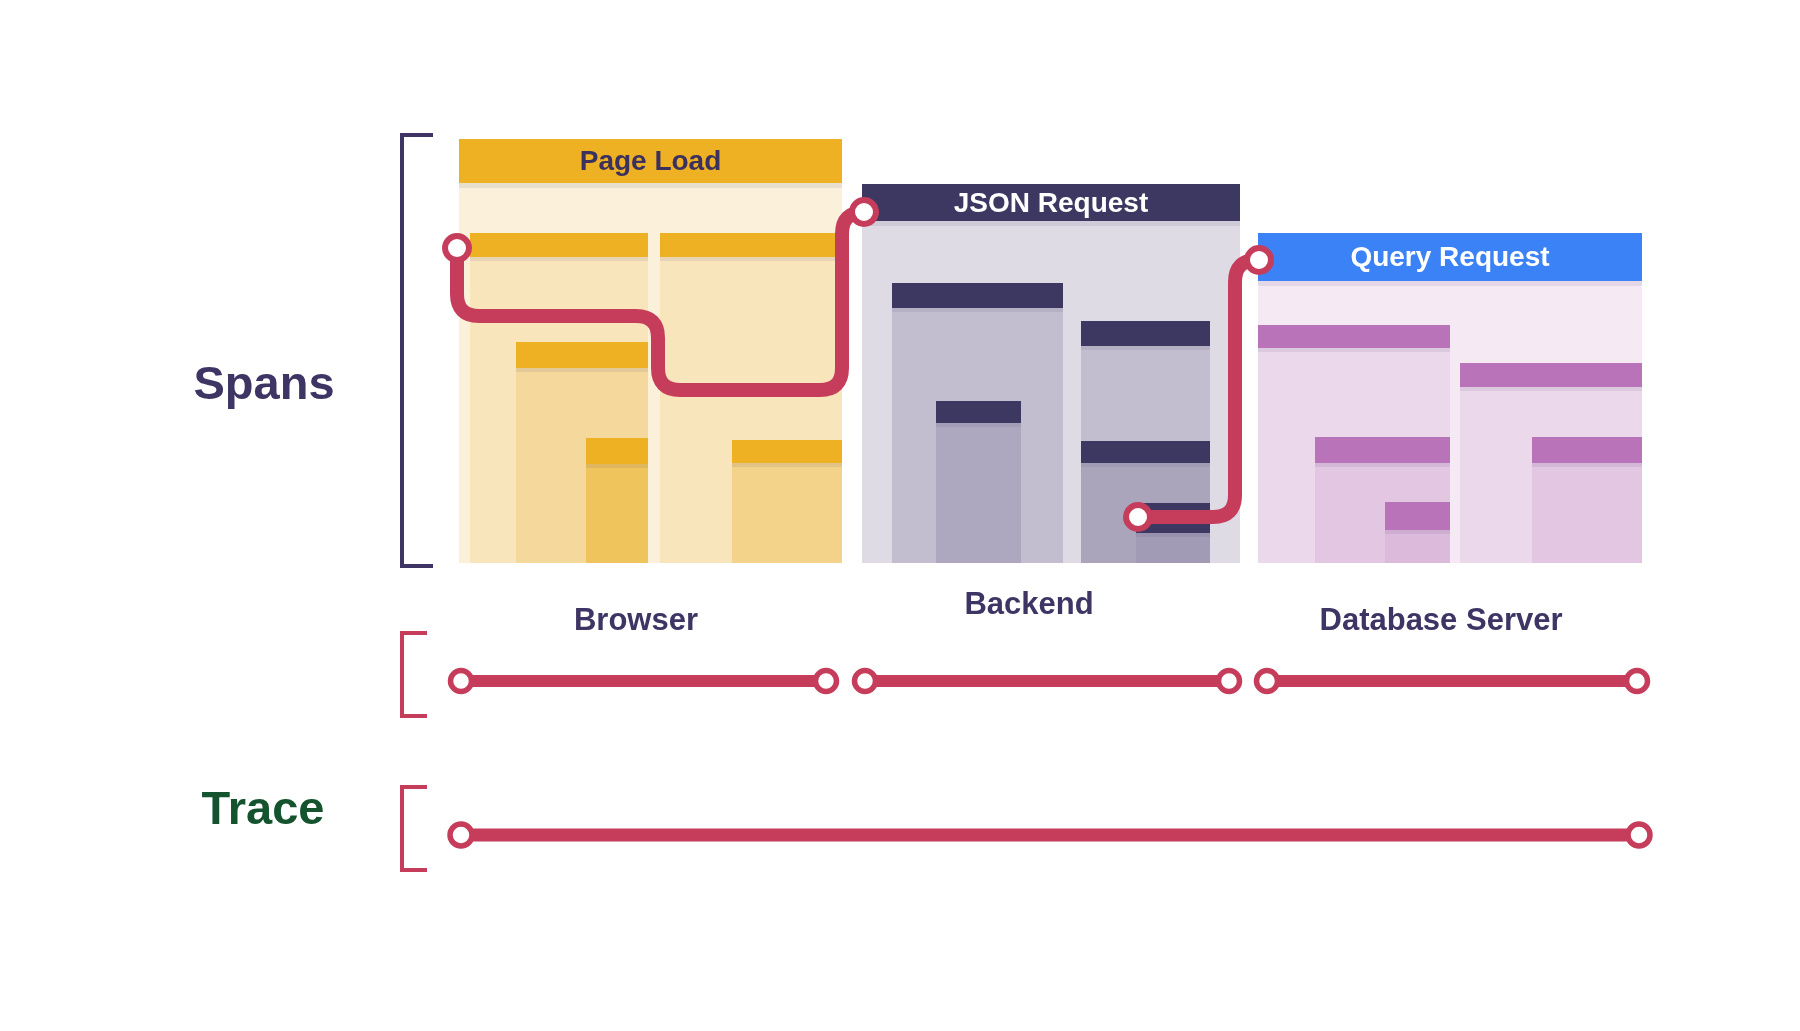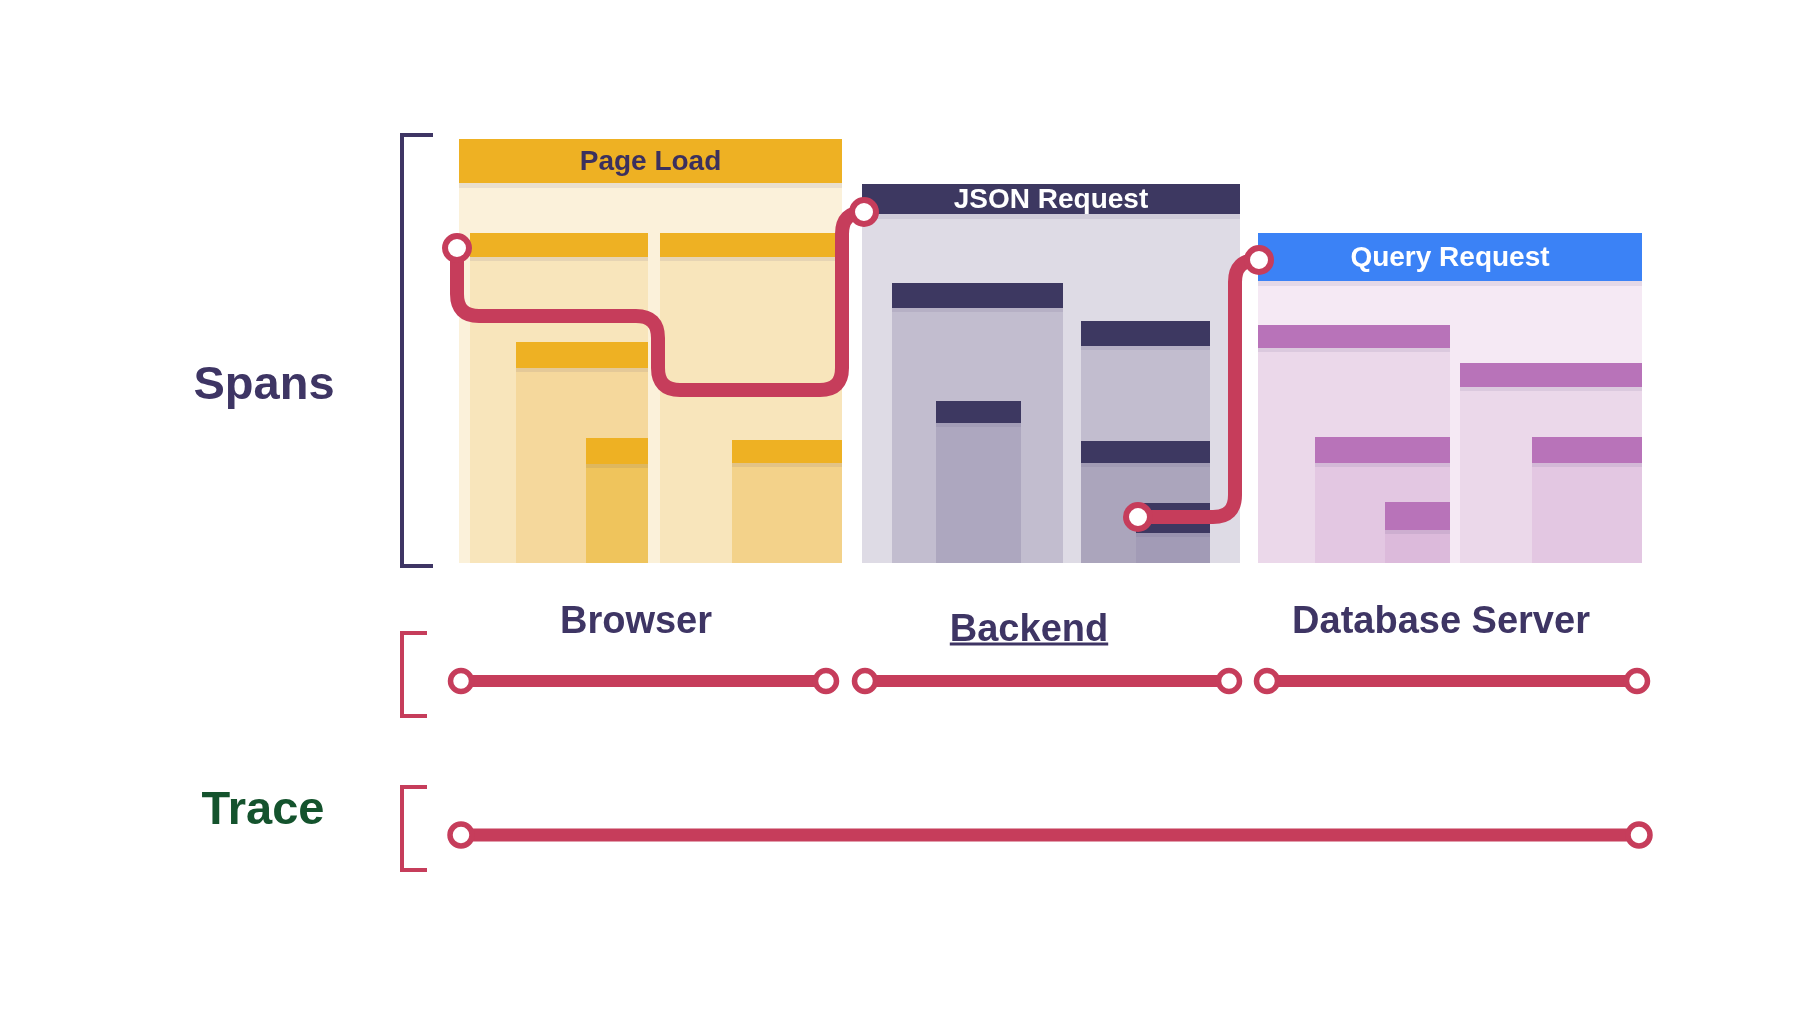--- a/index.html
+++ b/index.html
@@ -18,21 +18,21 @@
   .spanhdr{
     position:absolute;left:0;top:0;width:100%;
     box-shadow:0 4px 0 rgba(80,66,120,0.10);
   }
   .rowlabel{
     transform:translate(-50%,-50%);
     font-weight:bold;font-size:47px;white-space:nowrap;z-index:3;
   }
   .svc{
     transform:translate(-50%,-50%);
-    font-weight:bold;font-size:38px;color:#3E3564;white-space:nowrap;
+    font-weight:bold;font-size:31px;color:#3E3564;white-space:nowrap;
   }
   #overlay{position:absolute;left:0;top:0;z-index:5;}
 </style>
 </head>
 <body>
 
 <div id="canvas">
   <div id="panels">
       <div class="panel" style="left: 459px; top: 139px; width: 383px; height: 424px; background: rgb(251, 241, 218);">
         <div class="hdr" style="height: 44px; background: rgb(238, 177, 35); color: rgb(59, 48, 94);">Page Load</div>
@@ -47,38 +47,38 @@
         <div class="spanhdr" style="height: 26px; background: rgb(238, 177, 35);"></div>
       </div>
       <div class="spanbar" style="left: 660px; top: 233px; width: 182px; height: 330px; background: rgb(248, 229, 187);">
         <div class="spanhdr" style="height: 24px; background: rgb(238, 177, 35);"></div>
       </div>
       <div class="spanbar" style="left: 732px; top: 440px; width: 110px; height: 123px; background: rgb(243, 210, 138);">
         <div class="spanhdr" style="height: 23px; background: rgb(238, 177, 35);"></div>
       </div>
       <div class="svc" style="left: 636px; top: 620px;">Browser</div>
       <div class="panel" style="left: 862px; top: 184px; width: 378px; height: 379px; background: rgb(222, 219, 229);">
-        <div class="hdr" style="height: 30px; background: rgb(61, 56, 97); color: rgb(255, 255, 255);">JSON Request</div>
+        <div class="hdr" style="height: 37px; background: rgb(61, 56, 97); color: rgb(255, 255, 255);">JSON Request</div>
       </div>
       <div class="spanbar" style="left: 892px; top: 283px; width: 171px; height: 280px; background: rgb(194, 189, 207);">
         <div class="spanhdr" style="height: 25px; background: rgb(61, 56, 97);"></div>
       </div>
       <div class="spanbar" style="left: 936px; top: 401px; width: 85px; height: 162px; background: rgb(173, 167, 191);">
         <div class="spanhdr" style="height: 22px; background: rgb(61, 56, 97);"></div>
       </div>
       <div class="spanbar" style="left: 1081px; top: 321px; width: 129px; height: 242px; background: rgb(194, 189, 207);">
         <div class="spanhdr" style="height: 25px; background: rgb(61, 56, 97);"></div>
       </div>
       <div class="spanbar" style="left: 1081px; top: 441px; width: 129px; height: 122px; background: rgb(171, 165, 188);">
         <div class="spanhdr" style="height: 22px; background: rgb(61, 56, 97);"></div>
       </div>
       <div class="spanbar" style="left: 1136px; top: 503px; width: 74px; height: 60px; background: rgb(162, 155, 182);">
         <div class="spanhdr" style="height: 30px; background: rgb(61, 56, 97);"></div>
       </div>
-      <div class="svc" style="left: 1029px; top: 628px; text-decoration: underline;">Backend</div>
+      <div class="svc" style="left: 1029px; top: 604px;">Backend</div>
       <div class="panel" style="left: 1258px; top: 233px; width: 384px; height: 330px; background: rgb(245, 233, 244);">
         <div class="hdr" style="height: 48px; background: #3b82f6; color: rgb(255, 255, 255);">Query Request</div>
       </div>
       <div class="spanbar" style="left: 1258px; top: 325px; width: 192px; height: 238px; background: rgb(235, 216, 234);">
         <div class="spanhdr" style="height: 23px; background: rgb(184, 115, 185);"></div>
       </div>
       <div class="spanbar" style="left: 1315px; top: 437px; width: 135px; height: 126px; background: rgb(227, 199, 226);">
         <div class="spanhdr" style="height: 26px; background: rgb(184, 115, 185);"></div>
       </div>
       <div class="spanbar" style="left: 1385px; top: 502px; width: 65px; height: 61px; background: rgb(220, 186, 219);">

